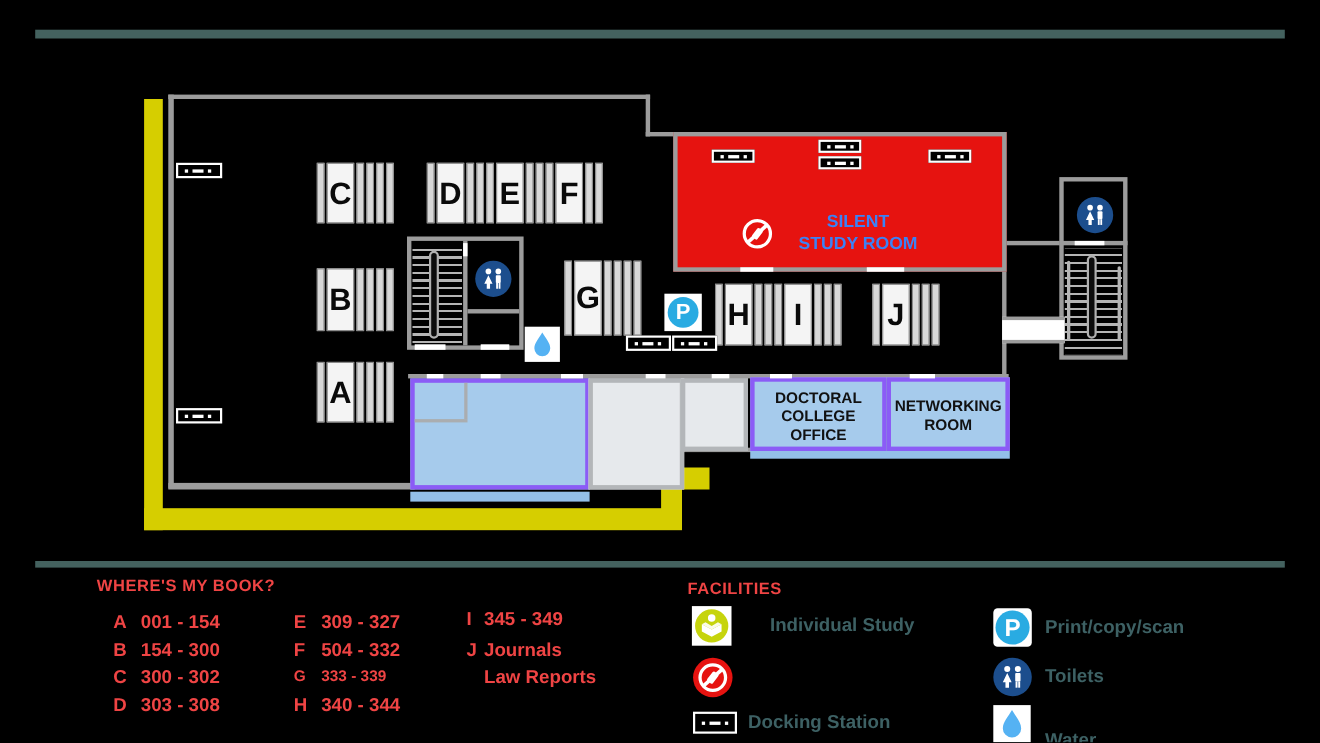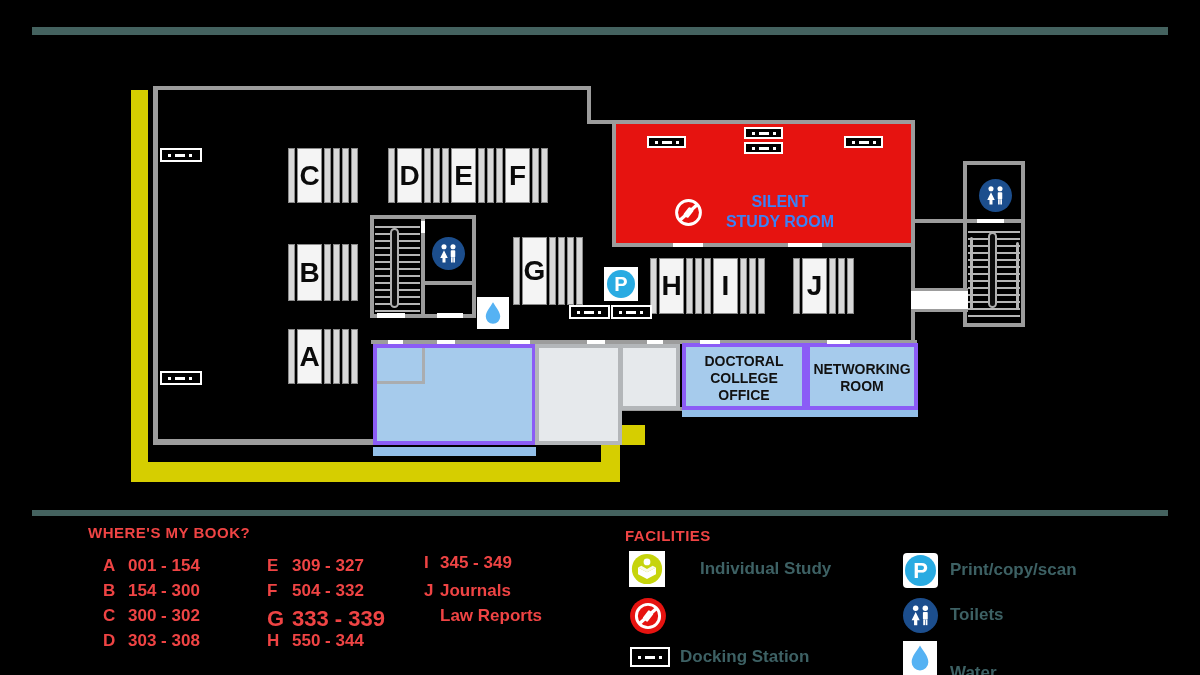--- a/index.html
+++ b/index.html
@@ -281,22 +281,22 @@
 
   <div class="teal-text" style="left:88px;top:524px;font-size:15px;letter-spacing:0.5px;">WHERE'S MY BOOK?</div>
 
   <div class="teal-text" style="left:103px;top:556px;font-size:17px;"><span class="book-key">A</span><span>001 - 154</span></div>
   <div class="teal-text" style="left:103px;top:581px;font-size:17px;"><span class="book-key">B</span><span>154 - 300</span></div>
   <div class="teal-text" style="left:103px;top:606px;font-size:17px;"><span class="book-key">C</span><span>300 - 302</span></div>
   <div class="teal-text" style="left:103px;top:631px;font-size:17px;"><span class="book-key">D</span><span>303 - 308</span></div>
 
   <div class="teal-text" style="left:267px;top:556px;font-size:17px;"><span class="book-key">E</span><span>309 - 327</span></div>
   <div class="teal-text" style="left:267px;top:581px;font-size:17px;"><span class="book-key">F</span><span>504 - 332</span></div>
-  <div class="teal-text" style="left:267px;top:606px;font-size:22px;"><span class="book-key">G</span><span>333 - 339</span></div>
-  <div class="teal-text" style="left:267px;top:631px;font-size:17px;"><span class="book-key">H</span><span>550 - 344</span></div>
+  <div class="teal-text" style="left:267px;top:606px;font-size:14px;"><span class="book-key">G</span><span>333 - 339</span></div>
+  <div class="teal-text" style="left:267px;top:631px;font-size:17px;"><span class="book-key">H</span><span>340 - 344</span></div>
 
   <div class="teal-text" style="left:424px;top:553px;font-size:17px;"><span class="book-key" style="width:16px;">I</span><span>345 - 349</span></div>
   <div class="teal-text" style="left:424px;top:581px;font-size:17px;"><span class="book-key" style="width:16px;">J</span><span>Journals</span></div>
   <div class="teal-text" style="left:440px;top:606px;font-size:17px;">Law Reports</div>
 
   <div class="teal-text" style="left:625px;top:527px;font-size:15px;letter-spacing:0.5px;">FACILITIES</div>
 
   <div class="icon-sq" style="left:629px;top:551px;width:36px;height:36px;">
     <svg viewBox="0 0 36 36" width="34" height="34">
       <circle cx="18" cy="18" r="16" fill="#c6d40c"></circle>

